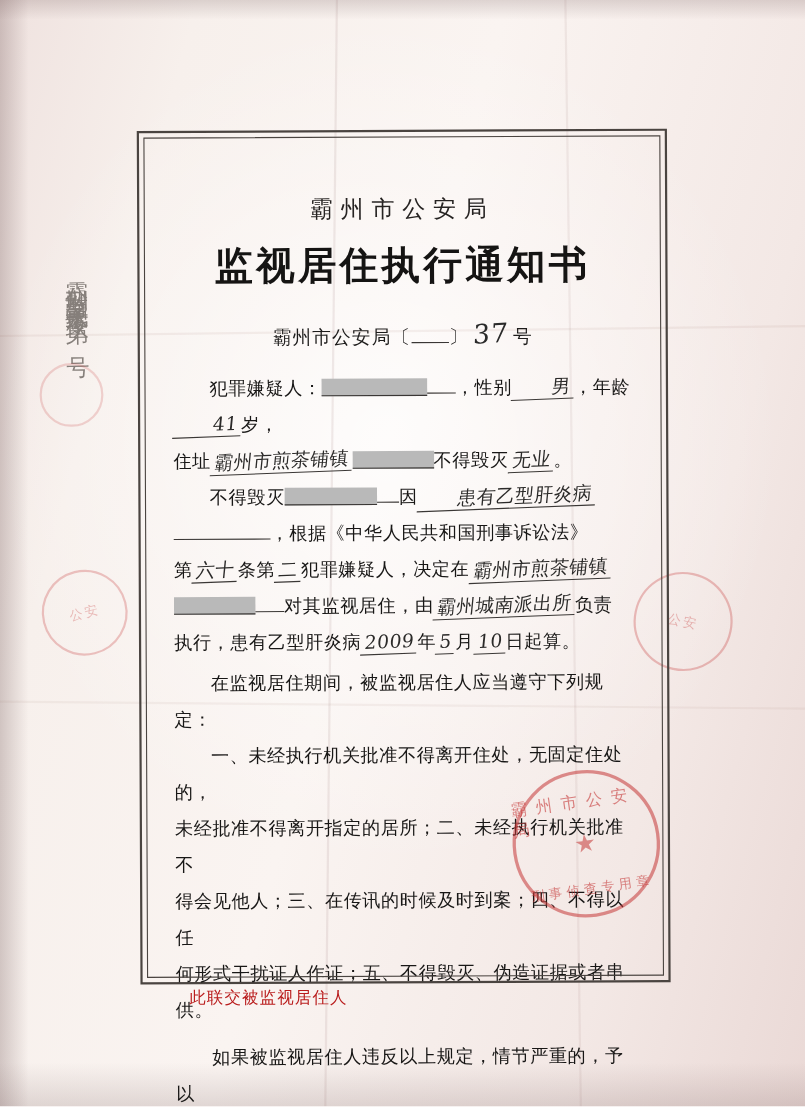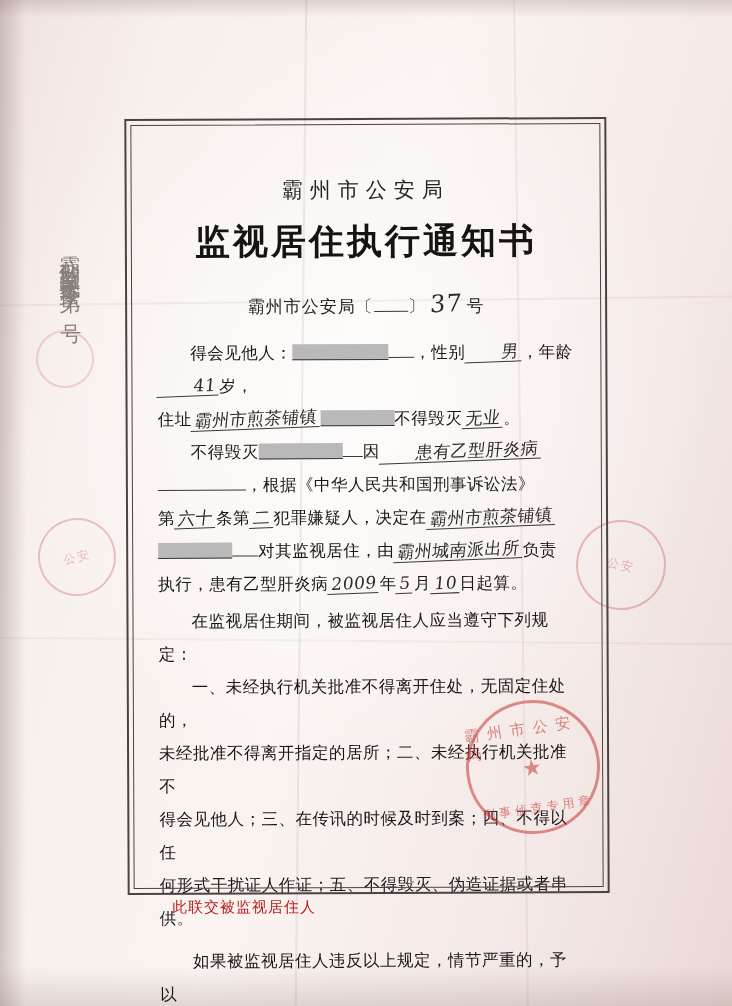--- a/index.html
+++ b/index.html
@@ -279,21 +279,21 @@
         <span>〔</span>
         <span class="blank" style="width:34px"></span>
         <span>〕</span>
         <span class="hw nb">37</span>
         <span>号</span>
       </div>
 
       <div class="body">
 
         <p class="indent">
-          <span>得会见他人：</span><span class="redact" style="width:96px"></span><span class="blank" style="width:26px"></span><span>，性别</span><span class="hw">男</span><span>，年龄</span><span class="hw">41</span><span>岁，</span>
+          <span>犯罪嫌疑人：</span><span class="redact" style="width:96px"></span><span class="blank" style="width:26px"></span><span>，性别</span><span class="hw">男</span><span>，年龄</span><span class="hw">41</span><span>岁，</span>
         </p>
 
         <p>
           <span>住址</span><span class="hw">霸州市煎茶铺镇</span><span class="redact" style="width:74px"></span><span>不得毁灭</span><span class="hw">无业</span><span>。</span>
         </p>
 
         <p class="indent">
           <span>不得毁灭</span><span class="redact" style="width:84px"></span><span class="blank" style="width:20px"></span><span>因</span><span class="hw">患有乙型肝炎病</span>
         </p>
 

